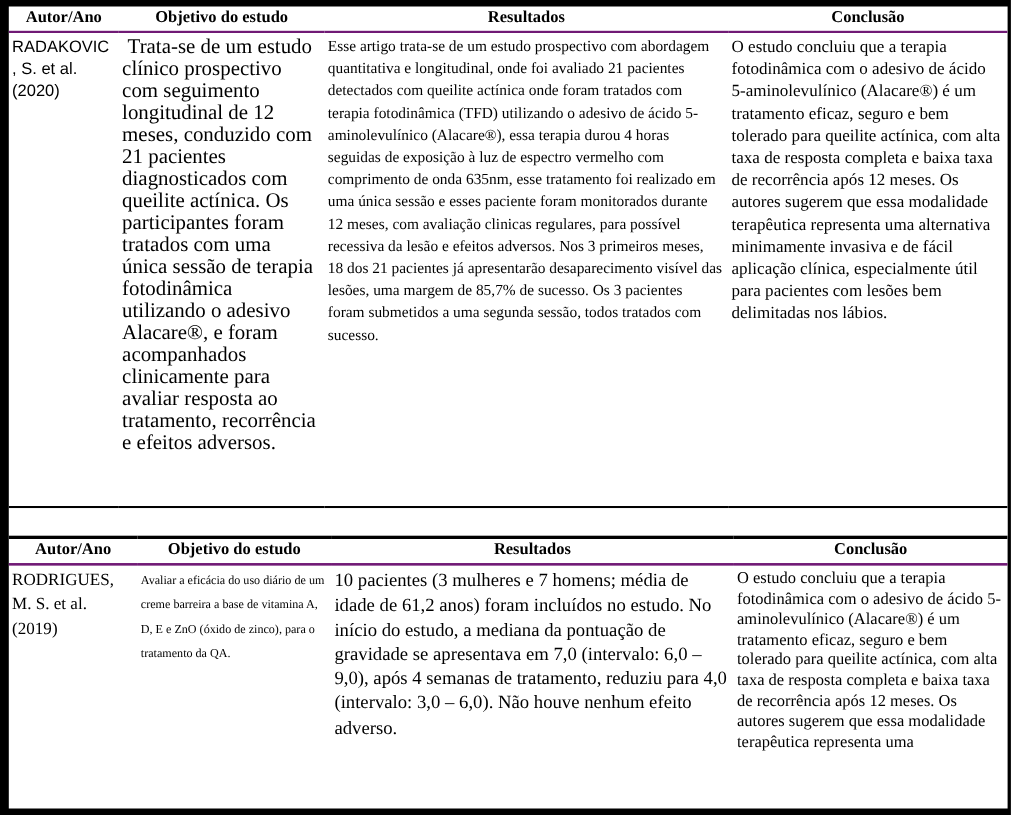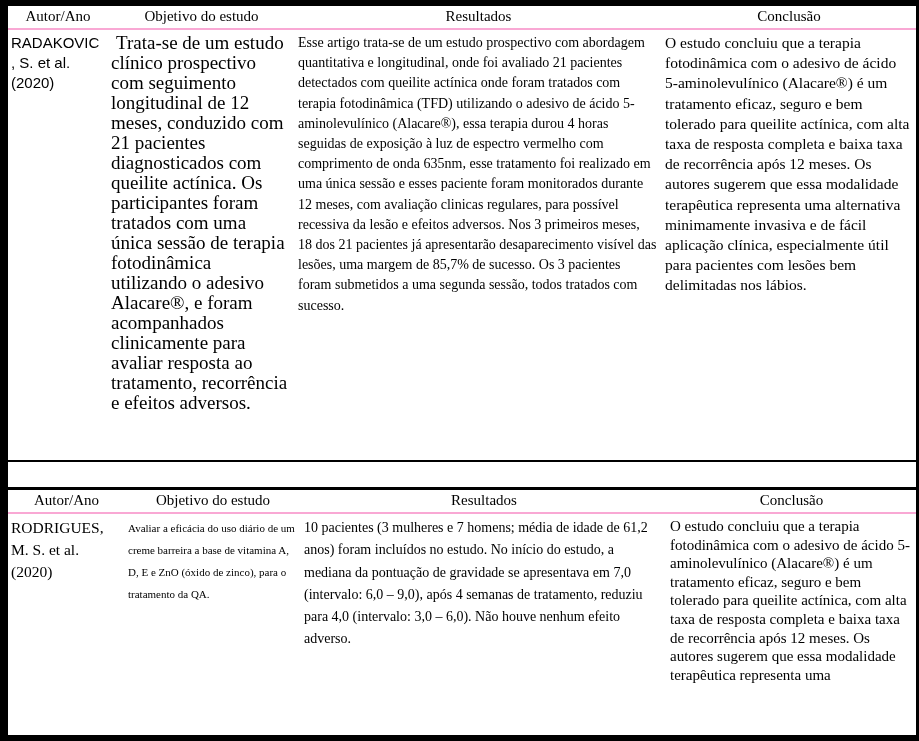--- a/index.html
+++ b/index.html
@@ -20,26 +20,26 @@
     overflow: hidden;
     color: #000;
     font-family: "Liberation Serif", "DejaVu Serif", serif;
   }
   table.review {
     width: 100%;
     border-collapse: collapse;
     table-layout: fixed;
   }
   table.review th {
-    font-weight: normal;
+    font-weight: bold;
     font-size: 15px;
     text-align: center;
     vertical-align: middle;
     padding: 2px 0 3px 0;
-    border-bottom: 2px solid #f9a8d4;
+    border-bottom: 2px solid #701a75;
     font-family: "Liberation Serif", "DejaVu Serif", serif;
   }
   table.review td {
     vertical-align: top;
     padding: 3px 5px 0 3px;
     overflow: hidden;
   }
   
   .t1 tbody td {
     border-bottom: 2px solid #000;
@@ -79,21 +79,21 @@
   }
   .t2 .cell-autor {
     font-size: 15.5px;
     line-height: 22px;
   }
   .t2 .cell-objetivo {
     font-size: 11px;
     line-height: 22px;
   }
   .t2 .cell-resultados {
-    font-size: 14px;
+    font-size: 17px;
     line-height: 22.3px;
   }
   .t2 .cell-conclusao {
     font-size: 15px;
     line-height: 18.6px;
   }
 </style>
 </head>
 <body>
 
@@ -136,21 +136,21 @@
     <thead>
       <tr>
         <th>Autor/Ano</th>
         <th>Objetivo do estudo</th>
         <th>Resultados</th>
         <th>Conclusão</th>
       </tr>
     </thead>
     <tbody>
       <tr>
-        <td class="cell-autor">RODRIGUES, M. S. et al. (2020)</td>
+        <td class="cell-autor">RODRIGUES, M. S. et al. (2019)</td>
         <td class="cell-objetivo">Avaliar a eficácia do uso diário de um creme barreira a base de vitamina A, D, E e ZnO (óxido de zinco), para o tratamento da QA.</td>
         <td class="cell-resultados">10 pacientes (3 mulheres e 7 homens; média de idade de 61,2 anos) foram incluídos no estudo. No início do estudo, a mediana da pontuação de gravidade se apresentava em 7,0 (intervalo: 6,0 – 9,0), após 4 semanas de tratamento, reduziu para 4,0 (intervalo: 3,0 – 6,0). Não houve nenhum efeito adverso.</td>
         <td class="cell-conclusao">O estudo concluiu que a terapia fotodinâmica com o adesivo de ácido 5-aminolevulínico (Alacare®) é um tratamento eficaz, seguro e bem tolerado para queilite actínica, com alta taxa de resposta completa e baixa taxa de recorrência após 12 meses. Os autores sugerem que essa modalidade terapêutica representa uma</td>
       </tr>
     </tbody>
   </table>
 
 </div>
 
 </body></html>

